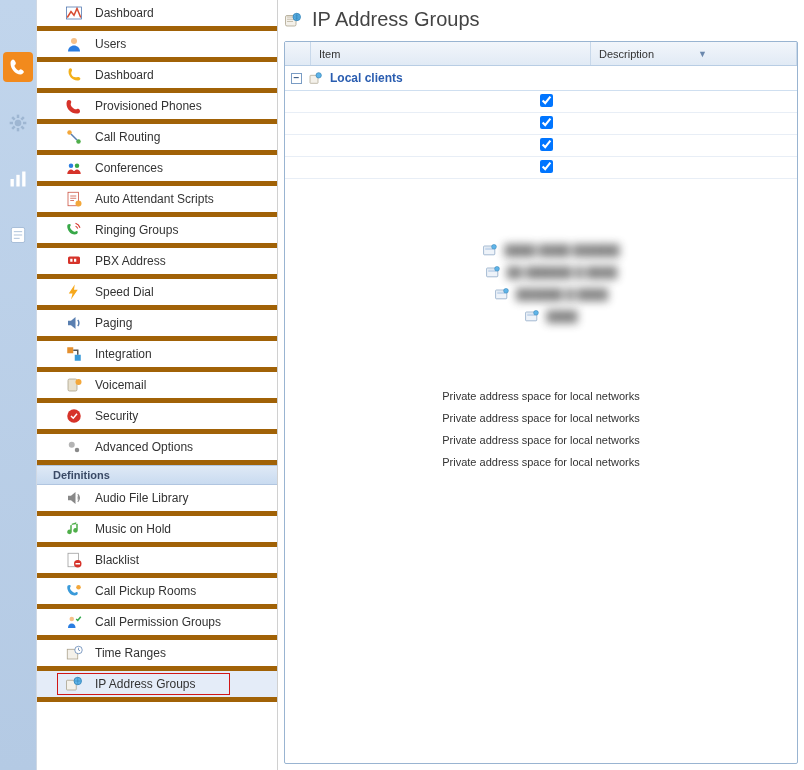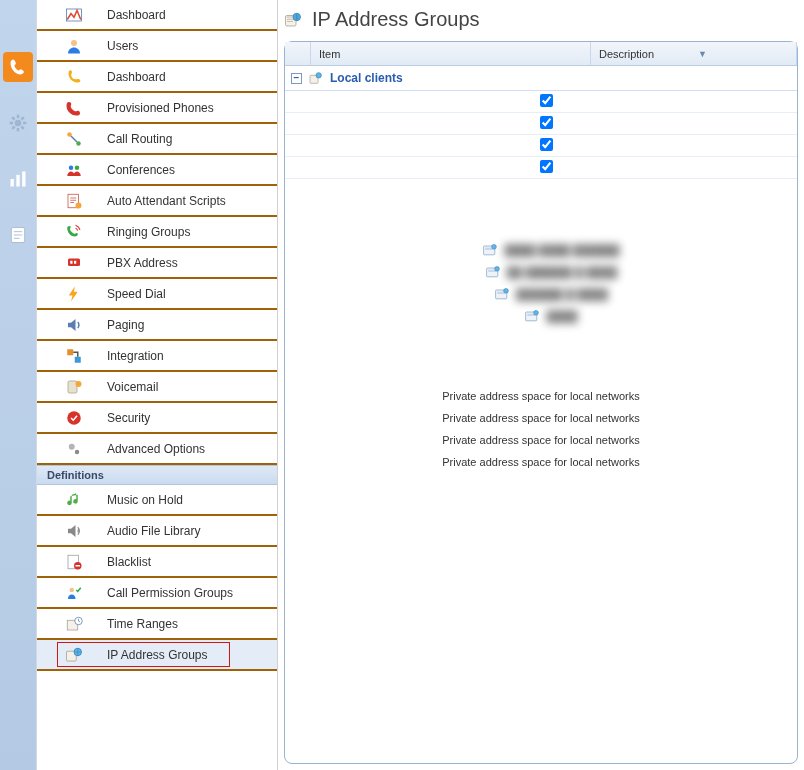--- a/index.html
+++ b/index.html
@@ -41,23 +41,23 @@
     border-right: 1px solid #d0d0d0;
     overflow-y: auto;
     border-left: 1px solid #cfd8e4;
   }
   .nav-list { list-style: none; margin: 0; padding: 0; }
   .nav-item {
     display: flex;
     align-items: center;
     height: 31px;
     padding-left: 28px;
-    border-bottom: 2px solid #a16207;
+    border-bottom: 5px solid #a16207;
     cursor: pointer;
-    gap: 24px;
+    gap: 12px;
   }
   .nav-item.selected {
     background: #e4ecf8;
     position: relative;
   }
   .nav-item.selected::after {
     content: "";
     position: absolute;
     left: 20px;
     top: 2px;
@@ -68,21 +68,21 @@
   }
   .nav-icon {
     width: 18px; height: 18px;
     display: inline-flex;
     align-items: center; justify-content: center;
   }
   .section-header {
     background: linear-gradient(to bottom, #dfe9f6, #c9dbf0);
     border-top: 1px solid #b0c5e0;
     border-bottom: 1px solid #b0c5e0;
-    padding: 3px 10px;
+    padding: 3px 16px;
     font-weight: bold;
     color: #3a4a66;
     font-size: 11px;
   }
   
   .main {
     flex: 1;
     display: flex;
     flex-direction: column;
     background: #fff;
@@ -94,21 +94,21 @@
     padding: 8px 10px 10px 6px;
   }
   .page-title {
     font-size: 20px;
     color: #444;
     font-weight: normal;
   }
   .content-pane {
     margin: 0 6px 6px 6px;
     border: 1px solid #99b4d1;
-    border-radius: 8px;
+    border-radius: 2px;
     flex: 1;
     background: #fff;
     display: flex;
     flex-direction: column;
   }
   .grid-header {
     display: flex;
     background: linear-gradient(to bottom, #f2f6fb, #e1eaf5);
     border-bottom: 1px solid #b8cde4;
     height: 24px;
@@ -346,43 +346,52 @@
           </svg>
         </span>
         <span>Advanced Options</span>
       </li>
     </ul>
   <div class="section-header">Definitions</div>
   <ul class="nav-list" id="nav-defs">
       <li class="nav-item">
         <span class="nav-icon">
           <svg viewBox="0 0 24 24" width="18" height="18">
-            <path d="M9 5v11a3 3 0 11-2-3V7l10-2v9a3 3 0 11-2-3V3L9 5z" fill="#4fae4a"></path>
-          </svg>
-        </span>
-        <span>Music on Hold</span>
-      </li>
-      <li class="nav-item">
-        <span class="nav-icon">
-          <svg viewBox="0 0 24 24" width="18" height="18">
             <path d="M4 9v6h4l6 5V4l-6 5H4z" fill="#888"></path>
             <path d="M17 7c3 3 3 7 0 10M17 10c1 1 1 3 0 4" stroke="#888" fill="none" stroke-width="1.5"></path>
           </svg>
         </span>
         <span>Audio File Library</span>
+      </li>
+      <li class="nav-item">
+        <span class="nav-icon">
+          <svg viewBox="0 0 24 24" width="18" height="18">
+            <path d="M9 5v11a3 3 0 11-2-3V7l10-2v9a3 3 0 11-2-3V3L9 5z" fill="#4fae4a"></path>
+          </svg>
+        </span>
+        <span>Music on Hold</span>
       </li>
       <li class="nav-item">
         <span class="nav-icon">
           <svg viewBox="0 0 24 24" width="18" height="18">
             <rect x="4" y="3" width="14" height="18" fill="#fff" stroke="#999"></rect>
             <circle cx="17" cy="17" r="5" fill="#d6332a"></circle>
             <path d="M14 17h6" stroke="#fff" stroke-width="2"></path>
           </svg>
         </span>
         <span>Blacklist</span>
+      </li>
+      <li class="nav-item">
+        <span class="nav-icon">
+          <svg viewBox="0 0 24 24" width="18" height="18">
+            <path d="M6 4c2 0 2 2 1 3s0 3 2 5 4 3 5 2 3-1 3 1-2 3-4 3C7 18 3 12 3 7c0-2 1-3 3-3z" fill="#3a9ad9"></path>
+            <circle cx="18" cy="7" r="3" fill="#f3a73a"></circle>
+          </svg>
+        </span>
+        <span>Call Pickup Rooms</span>
       </li>
       <li class="nav-item">
         <span class="nav-icon">
           <svg viewBox="0 0 24 24" width="18" height="18">
             <circle cx="9" cy="8" r="3" fill="#f5c089"></circle>
             <path d="M4 20c0-4 2-6 5-6s5 2 5 6" fill="#2a7de1"></path>
             <path d="M15 8l2 2 4-5" stroke="#2fa84a" stroke-width="2" fill="none"></path>
           </svg>
         </span>
         <span>Call Permission Groups</span>

